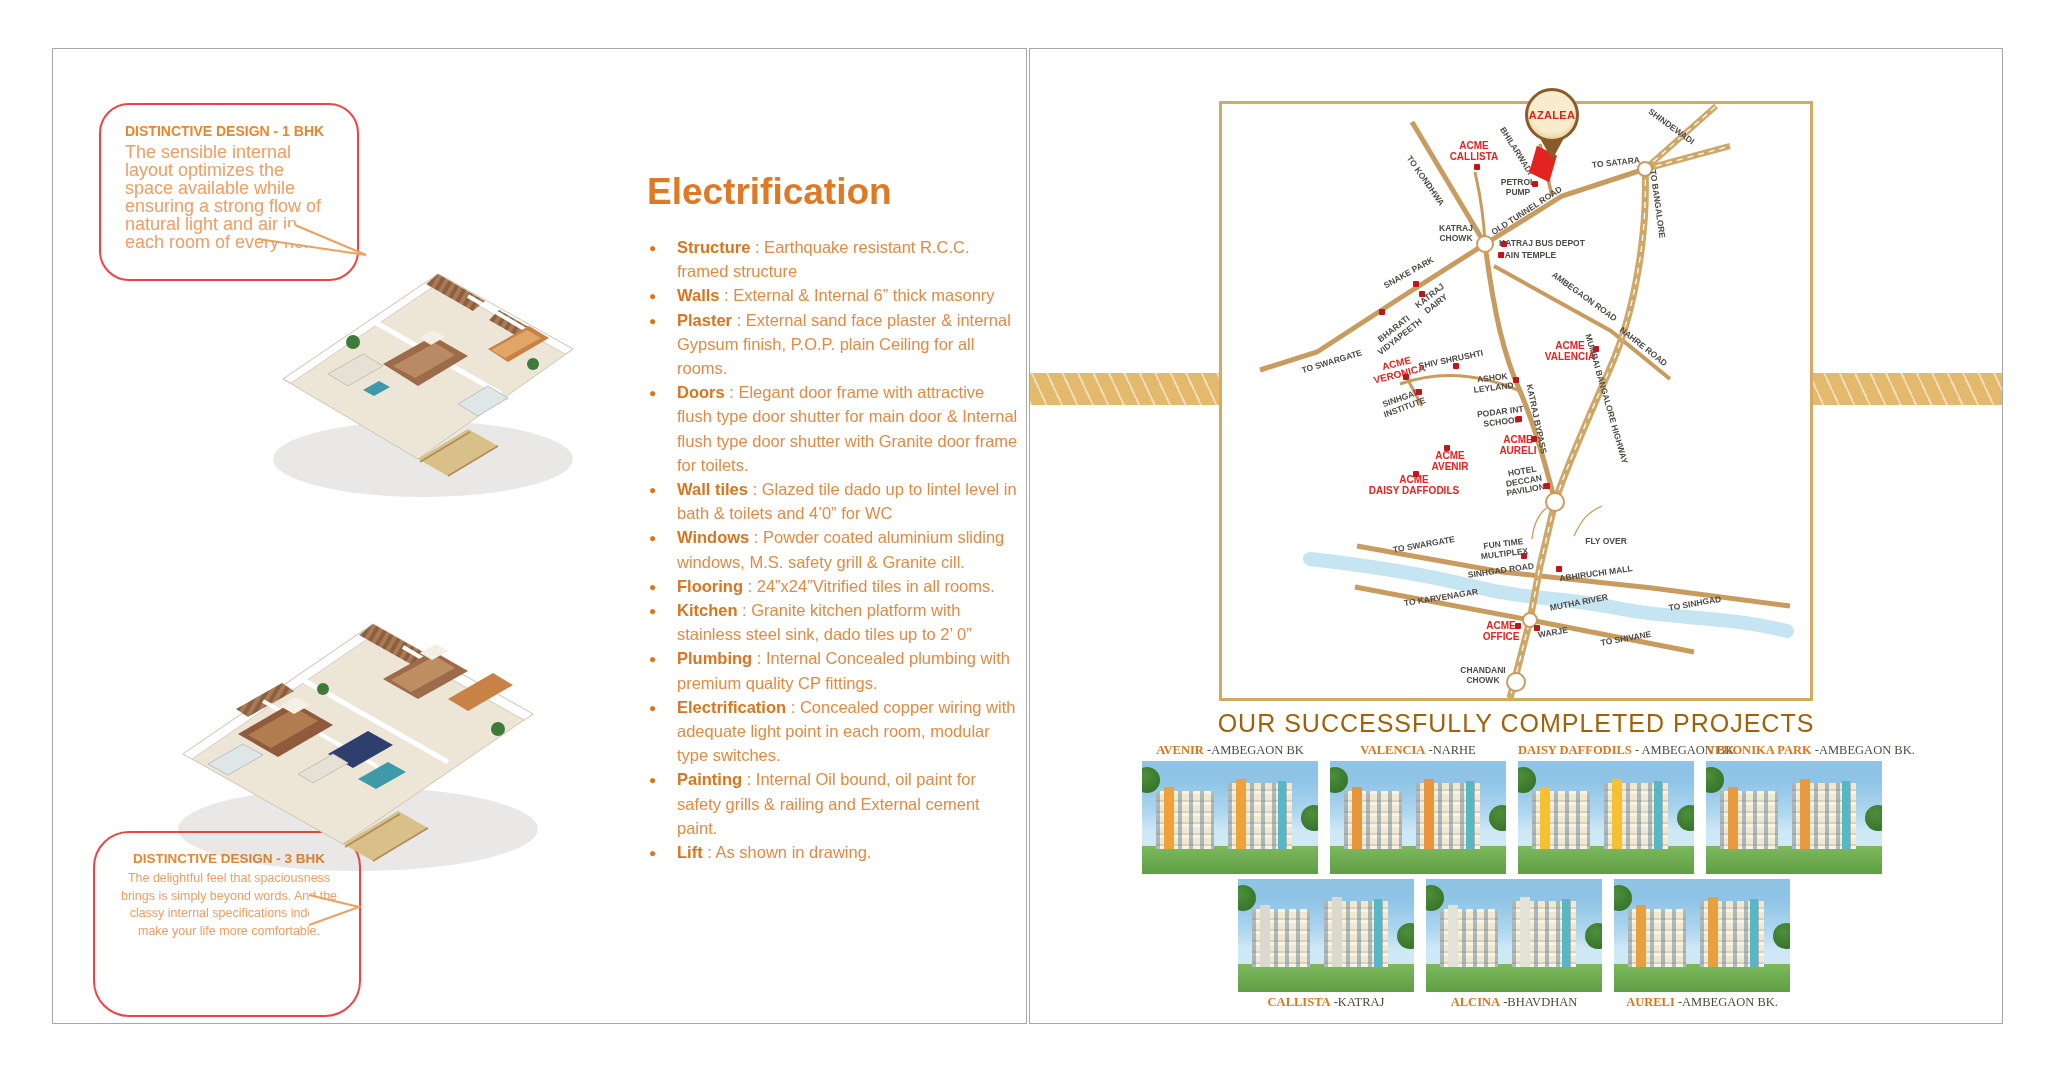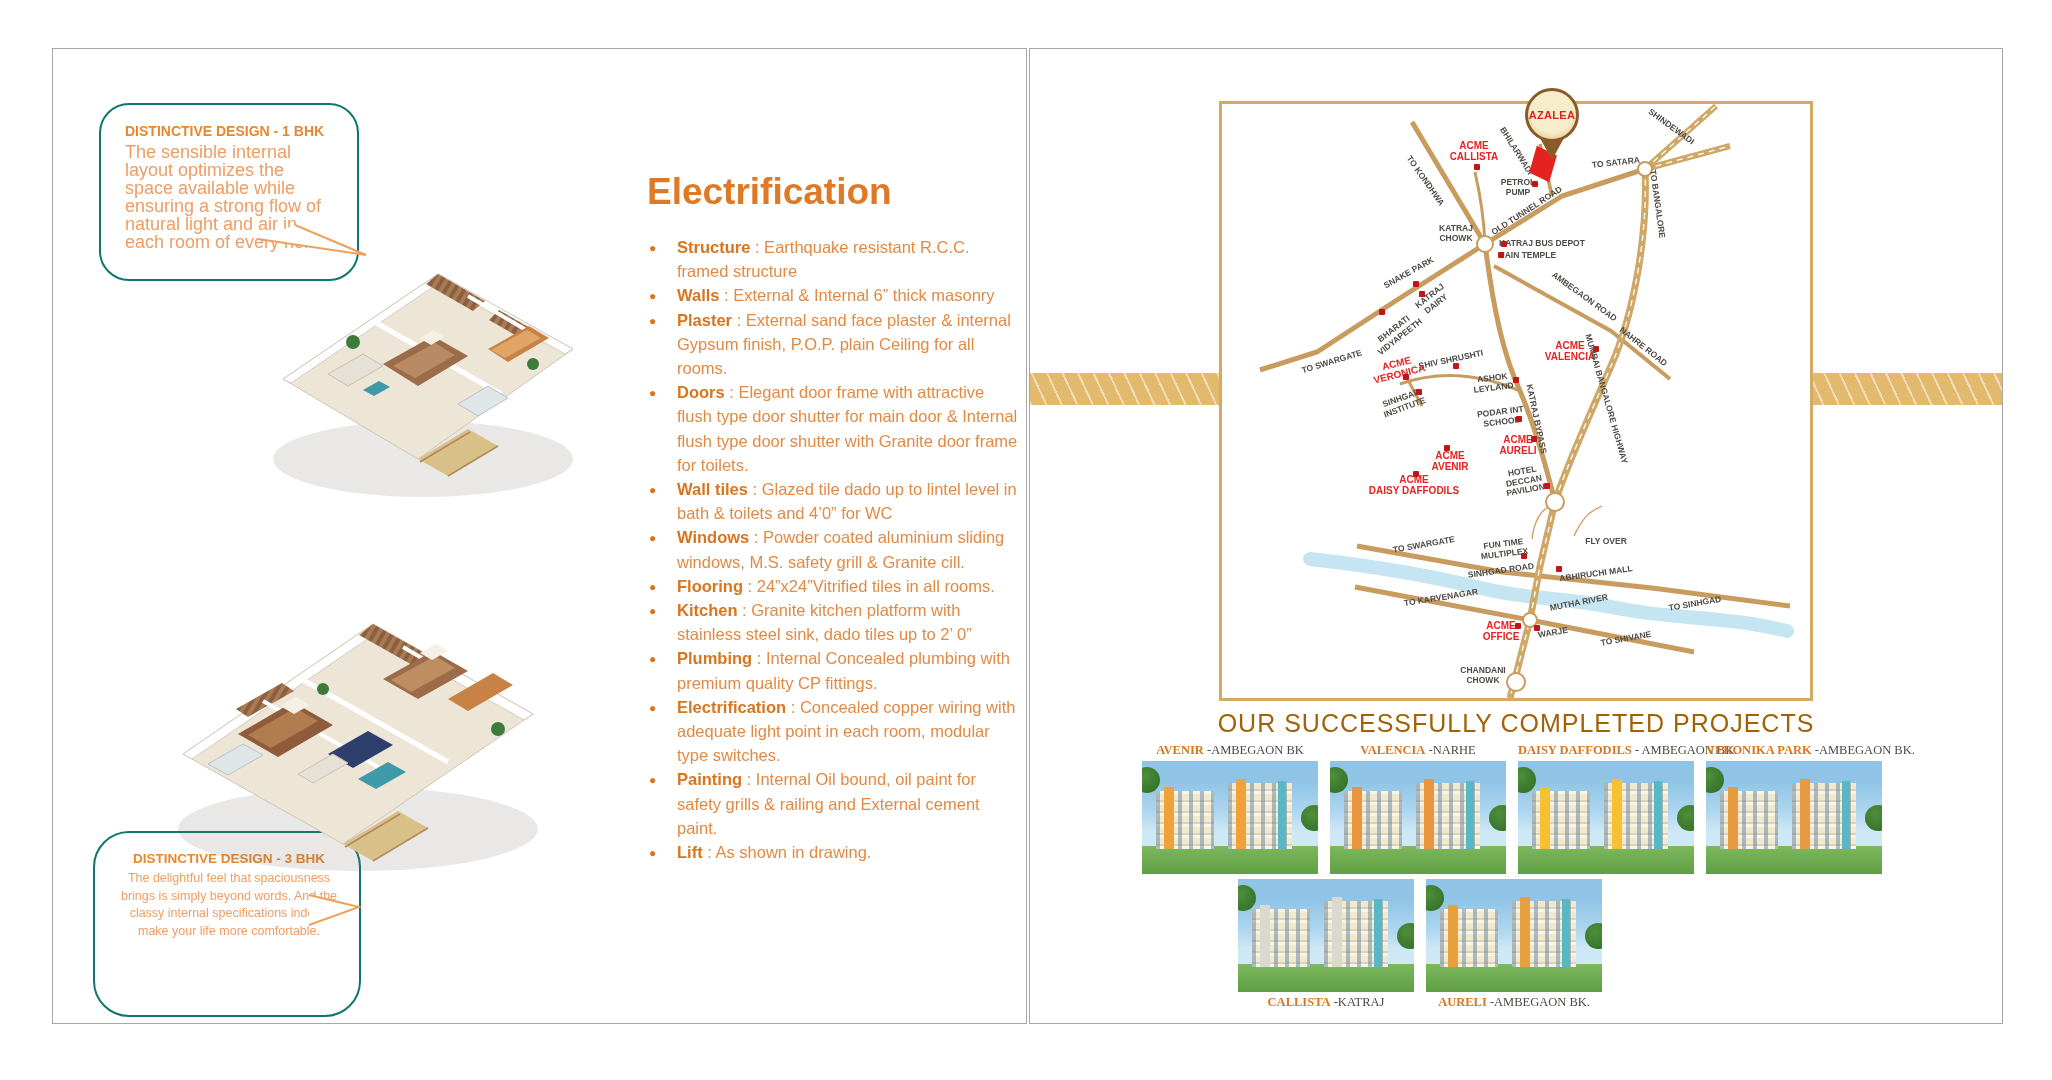--- a/index.html
+++ b/index.html
@@ -3,21 +3,21 @@
 <meta charset="utf-8">
 <style>
   html,body{margin:0;padding:0;background:#ffffff;}
   body{font-family:"Liberation Sans",sans-serif;}
   #canvas{position:relative;width:2052px;height:1080px;background:#fff;overflow:hidden;}
   .page{position:absolute;top:48px;height:974px;background:#fff;border:1px solid #a7a7a7;}
   #left-page{left:52px;width:973px;}
   #right-page{left:1029px;width:972px;}
 
   
-  .callout{position:absolute;border:2px solid #0f766e;border-radius:30px;background:#fff;
+  .callout{position:absolute;border:2px solid #ef4444;border-radius:30px;background:#fff;
            padding:18px 20px 14px 24px;color:#F09A5E;}
   .callout .c-title{font-weight:bold;color:#E8872D;font-size:14px;margin-bottom:4px;}
   .callout .c-body{font-size:18px;line-height:18px;color:#EF9D63;}
   #callout-1bhk{left:46px;top:54px;width:212px;height:142px;}
   #callout-2bhk{left:40px;top:782px;width:220px;height:150px;text-align:center;border-radius:36px;}
   #callout-2bhk .c-title{font-size:13.5px;}
   #callout-2bhk .c-body{font-size:12.5px;line-height:17.5px;}
 
   
   #specs{position:absolute;left:594px;top:122px;width:372px;}
@@ -453,20 +453,38 @@
             </div>
             <div class="bldg b2">
               <div class="stripe"></div>
               <div class="stripe2"></div>
             </div>
             <div class="tree t1"></div>
             <div class="tree t2"></div>
           </div>
         </div>
 
+        <div class="project-card" style="--accent: #E2E2D8;">
+          <div class="caption caption-bottom">
+            <span class="pname">ALCINA</span>
+            <span class="ploc">-BHAVDHAN</span>
+          </div>
+          <div class="photo">
+            <div class="lawn"></div>
+            <div class="bldg b1">
+              <div class="stripe"></div>
+            </div>
+            <div class="bldg b2">
+              <div class="stripe"></div>
+              <div class="stripe2"></div>
+            </div>
+            <div class="tree t1"></div>
+            <div class="tree t2"></div>
+          </div>
+        </div>
 
         <div class="project-card" style="--accent: #E8A03C;">
           <div class="caption caption-bottom">
             <span class="pname">AURELI</span>
             <span class="ploc">-AMBEGAON BK.</span>
           </div>
           <div class="photo">
             <div class="lawn"></div>
             <div class="bldg b1">
               <div class="stripe"></div>

